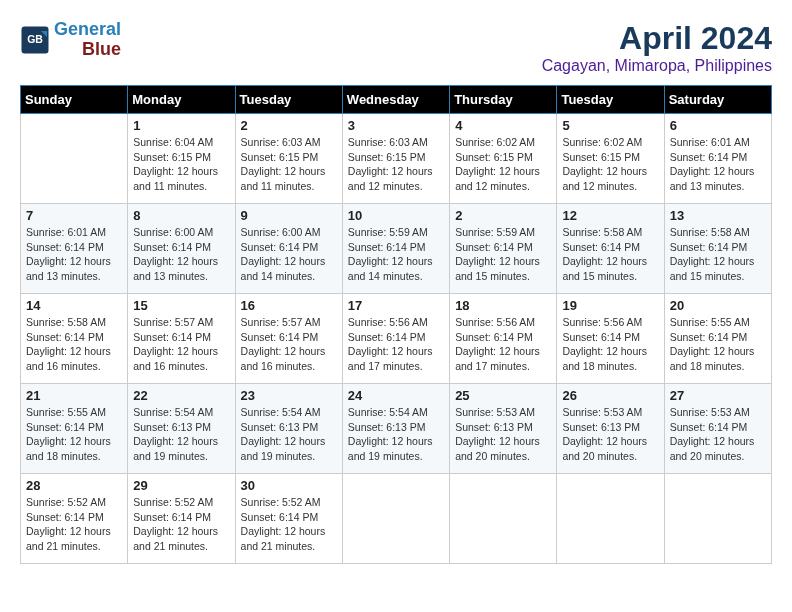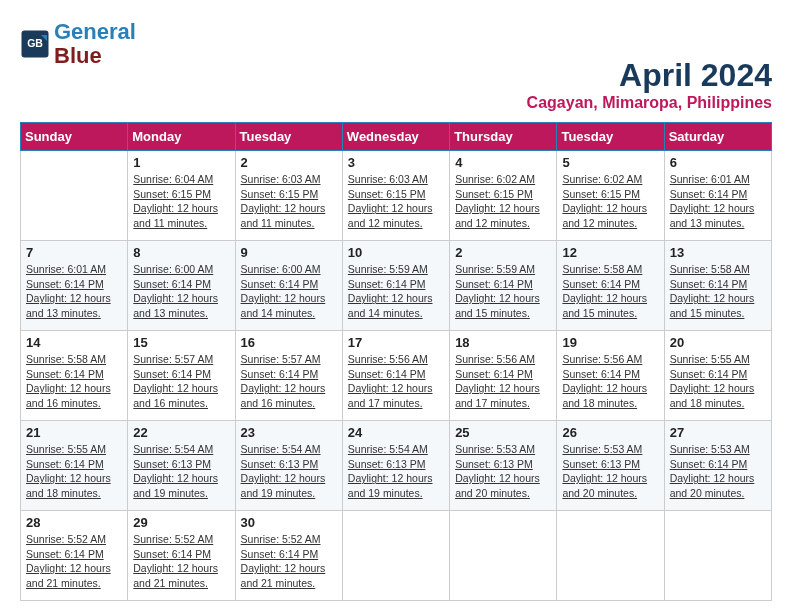--- a/index.html
+++ b/index.html
@@ -14,54 +14,54 @@
       display: flex;
       justify-content: space-between;
       align-items: flex-start;
       margin-bottom: 10px;
     }
     .logo {
       display: flex;
       align-items: center;
     }
     .logo-text {
-      font-size: 22px;
+      font-size: 18px;
       font-weight: bold;
       color: #1a3a5c;
       line-height: 1.1;
+      text-align: right;
     }
     .logo-text span {
       color: #2980b9;
     }
     .logo-icon {
       width: 30px;
       height: 30px;
       margin-right: 4px;
     }
     .title-block {
       text-align: right;
-      margin-top: 37px;
     }
     .title-block h1 {
       font-size: 32px;
       color: #1a3a5c;
       font-weight: bold;
     }
     .title-block h2 {
       font-size: 16px;
-      color: #be185d;
-      font-weight: bold;
+      color: #4c1d95;
+      font-weight: normal;
     }
     table {
       width: 100%;
       border-collapse: collapse;
       font-size: 11px;
     }
     thead tr {
-      background: #be185d;
+      background: #000000;
       color: #fff;
     }
     thead th {
       padding: 6px 4px;
       text-align: left;
       font-size: 13px;
       font-weight: bold;
       border: 1px solid #2980b9;
     }
     tbody tr {
@@ -77,21 +77,20 @@
       font-weight: bold;
       font-size: 13px;
       color: #222;
       display: block;
       margin-bottom: 2px;
     }
     .day-info {
       font-size: 10.5px;
       color: #333;
       line-height: 1.4;
-      text-decoration: underline;
     }
     .empty-cell {
       background: #f9f9f9;
     }
     tbody tr:nth-child(odd) td {
       background: #fff;
     }
     tbody tr:nth-child(even) td {
       background: #f5f8fb;
     }

